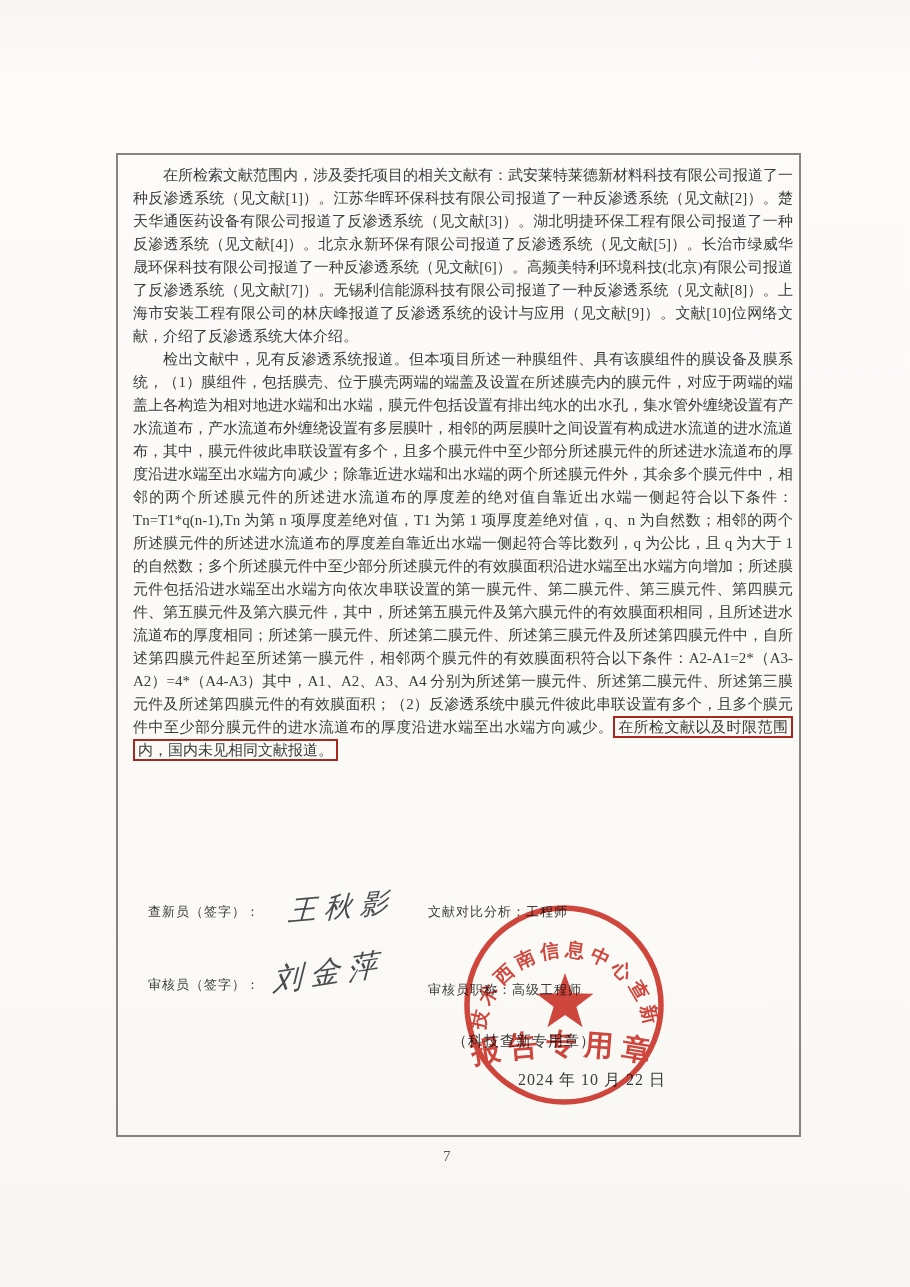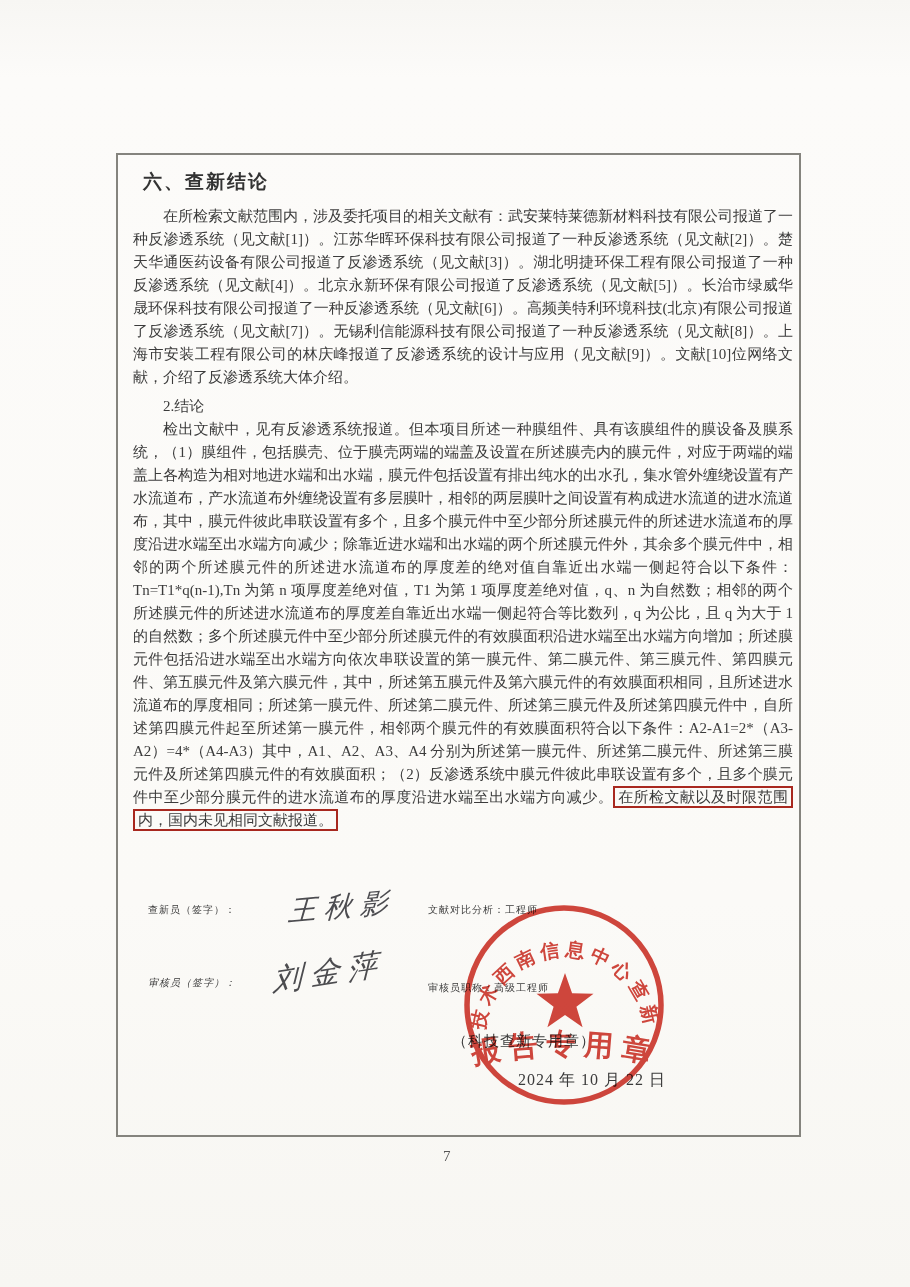--- a/index.html
+++ b/index.html
@@ -23,21 +23,21 @@
     font-size:19px; font-weight:bold; letter-spacing:2px;
     color:#333; margin:6px 0 12px 10px; text-align:left;
   }
   .sec-title { text-indent:2em; margin-top:6px; }
   .para { text-indent:2em; }
   .hl {
     border:2.5px solid #a8281f; padding:1px 3px;
     box-decoration-break:clone; -webkit-box-decoration-break:clone;
   }
   .abs { position:absolute; }
-  .sig-label { font-size:10px; letter-spacing:1px; }
+  .sig-label { font-size:13px; letter-spacing:1px; }
   .signature {
     font-size:28px; color:#2e2e33; letter-spacing:8px;
     font-style:italic; transform:rotate(-5deg) skewX(-8deg);
     display:inline-block; opacity:.85;
   }
   .signature.rev { font-size:30px; transform:rotate(-9deg) skewX(-10deg); }
   .seal-note { font-size:15px; letter-spacing:1px; }
   .date-line { font-size:16px; letter-spacing:1px; }
   .page-number { font-size:15px; color:#555; }
   .stamp {
@@ -47,36 +47,34 @@
   .stamp text { font-family:"Liberation Sans","DejaVu Sans",sans-serif; }
 </style>
 </head>
 <body>
 
 <div class="page">
 
   <div class="doc-border"></div>
 
   <div class="doc-content">
-    <div class="doc-heading">六、查新结论</div>
 
 
     <p class="para">在所检索文献范围内，涉及委托项目的相关文献有：武安莱特莱德新材料科技有限公司报道了一种反渗透系统（见文献[1]）。江苏华晖环保科技有限公司报道了一种反渗透系统（见文献[2]）。楚天华通医药设备有限公司报道了反渗透系统（见文献[3]）。湖北明捷环保工程有限公司报道了一种反渗透系统（见文献[4]）。北京永新环保有限公司报道了反渗透系统（见文献[5]）。长治市绿威华晟环保科技有限公司报道了一种反渗透系统（见文献[6]）。高频美特利环境科技(北京)有限公司报道了反渗透系统（见文献[7]）。无锡利信能源科技有限公司报道了一种反渗透系统（见文献[8]）。上海市安装工程有限公司的林庆峰报道了反渗透系统的设计与应用（见文献[9]）。文献[10]位网络文献，介绍了反渗透系统大体介绍。</p>
 
-    <div class="sec-title">2.结论</div>
 
 
     <p class="para"><span>检出文献中，见有反渗透系统报道。但本项目所述一种膜组件、具有该膜组件的膜设备及膜系统，（1）膜组件，包括膜壳、位于膜壳两端的端盖及设置在所述膜壳内的膜元件，对应于两端的端盖上各构造为相对地进水端和出水端，膜元件包括设置有排出纯水的出水孔，集水管外缠绕设置有产水流道布，产水流道布外缠绕设置有多层膜叶，相邻的两层膜叶之间设置有构成进水流道的进水流道布，其中，膜元件彼此串联设置有多个，且多个膜元件中至少部分所述膜元件的所述进水流道布的厚度沿进水端至出水端方向减少；除靠近进水端和出水端的两个所述膜元件外，其余多个膜元件中，相邻的两个所述膜元件的所述进水流道布的厚度差的绝对值自靠近出水端一侧起符合以下条件：Tn=T1*q(n-1),Tn 为第 n 项厚度差绝对值，T1 为第 1 项厚度差绝对值，q、n 为自然数；相邻的两个所述膜元件的所述进水流道布的厚度差自靠近出水端一侧起符合等比数列，q 为公比，且 q 为大于 1 的自然数；多个所述膜元件中至少部分所述膜元件的有效膜面积沿进水端至出水端方向增加；所述膜元件包括沿进水端至出水端方向依次串联设置的第一膜元件、第二膜元件、第三膜元件、第四膜元件、第五膜元件及第六膜元件，其中，所述第五膜元件及第六膜元件的有效膜面积相同，且所述进水流道布的厚度相同；所述第一膜元件、所述第二膜元件、所述第三膜元件及所述第四膜元件中，自所述第四膜元件起至所述第一膜元件，相邻两个膜元件的有效膜面积符合以下条件：A2-A1=2*（A3-A2）=4*（A4-A3）其中，A1、A2、A3、A4 分别为所述第一膜元件、所述第二膜元件、所述第三膜元件及所述第四膜元件的有效膜面积；（2）反渗透系统中膜元件彼此串联设置有多个，且多个膜元件中至少部分膜元件的进水流道布的厚度沿进水端至出水端方向减少。</span><span class="hl">在所检文献以及时限范围内，国内未见相同文献报道。</span></p>
   </div>
 
   <span class="abs sig-label" style="left:148px; top:903px;">查新员（签字）：</span>
   <span class="abs signature" style="left:288px; top:888px;">王秋影</span>
   <span class="abs sig-label" style="left:428px; top:903px;"><span>文献对比分析：</span><span>工程师</span></span>
 
-  <span class="abs sig-label" style="left:148px; top:976px;font-style:italic;">审核员（签字）：</span>
+  <span class="abs sig-label" style="left:148px; top:976px;">审核员（签字）：</span>
   <span class="abs signature rev" style="left:272px; top:952px;">刘金萍</span>
   <span class="abs sig-label" style="left:428px; top:981px;"><span>审核员职称：</span><span>高级工程师</span></span>
 
   <span class="abs seal-note" style="left:452px; top:1032px;">（科技查新专用章）</span>
 
   <span class="abs date-line" style="left:518px; top:1070px;">2024 年 10 月 22 日</span>
 
   <svg class="stamp" viewBox="0 0 212 212">
     <defs>
       <path id="arcTop" d="M 26,138 A 81,81 0 1 1 188,138" fill="none"></path>

